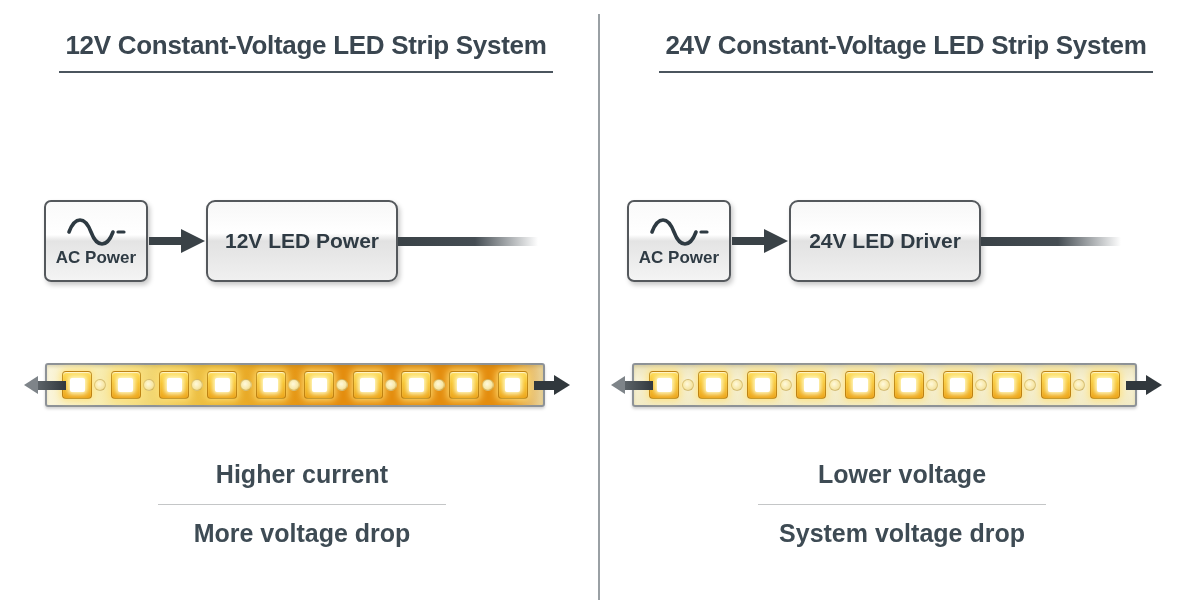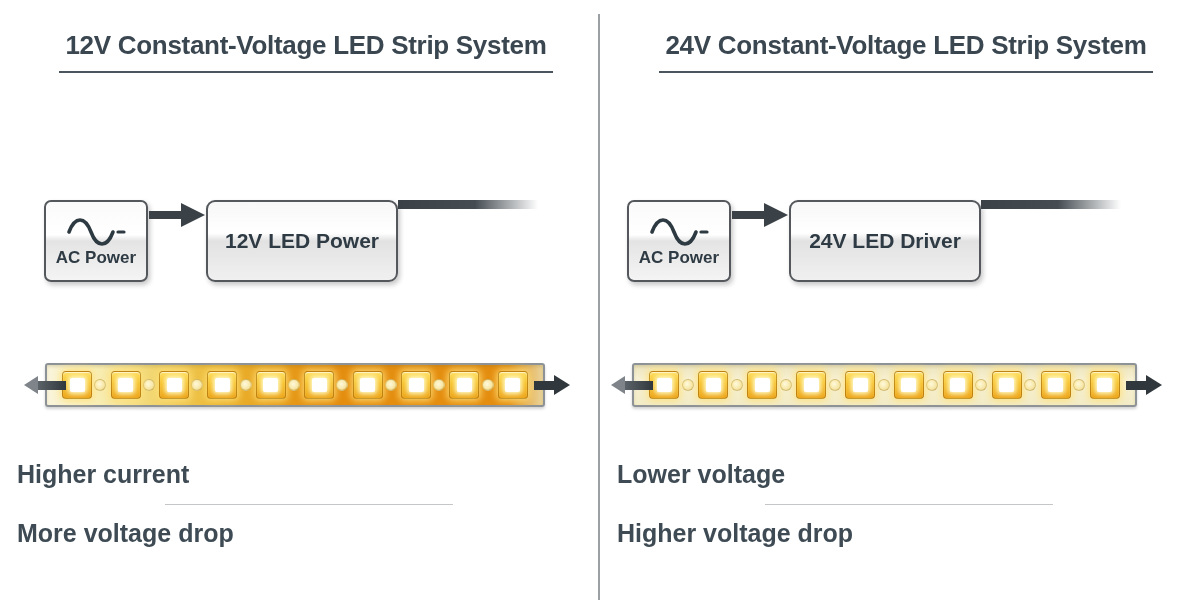--- a/index.html
+++ b/index.html
@@ -12,21 +12,21 @@
   .panel-right{left:600px;border-radius:9px;}
 
   
   .title-wrap{position:absolute;top:30px;left:12px;right:0;text-align:center;}
   .title{display:inline-block;font-size:26px;color:#3a4650;padding:0 6px 10px;
          border-bottom:2px solid #4b555e;letter-spacing:-0.3px;white-space:nowrap;}
   .t-bold{font-weight:700;}
   .t-rest{font-weight:600;}
 
   
-  .flow-row{position:absolute;top:200px;height:82px;display:flex;}
+  .flow-row{position:absolute;top:200px;height:82px;display:flex;align-items:center;}
   .panel-left .flow-row{left:44px;}
   .panel-right .flow-row{left:27px;}
 
   .ac-box{width:100px;height:78px;border:2px solid #54585c;border-radius:7px;
           background:linear-gradient(180deg,#fafafa 0%,#ffffff 42%,#e4e4e4 50%,#f4f4f4 100%);
           box-shadow:2px 3px 5px rgba(0,0,0,.22);
           display:flex;flex-direction:column;align-items:center;justify-content:center;gap:1px;}
   .ac-label{font-size:17px;font-weight:700;color:#2f3b44;line-height:1;}
   .sine-icon{display:block;}
 
@@ -72,21 +72,21 @@
   .in-arrow .head{width:0;height:0;border-top:9px solid transparent;
        border-bottom:9px solid transparent;border-right:14px solid #7e8489;}
   .in-arrow .shaft{width:28px;height:9px;background:linear-gradient(90deg,#5c6368,#31383d);}
   .out-arrow{position:absolute;right:-25px;top:50%;transform:translateY(-50%);
        display:flex;align-items:center;z-index:3;}
   .out-arrow .shaft{width:20px;height:9px;background:#31383d;}
   .out-arrow .head{width:0;height:0;border-top:10px solid transparent;
        border-bottom:10px solid transparent;border-left:16px solid #31383d;}
 
   
-  .captions{position:absolute;top:460px;left:17px;right:0;text-align:left;color:#3e4b54;}
+  .captions{position:absolute;top:460px;left:4px;right:0;text-align:center;color:#3e4b54;}
   .caption{font-size:25px;font-weight:600;}
   .caption-divider{width:288px;height:1px;background:#c4c6c7;margin:15px auto 14px;}
 </style>
 </head>
 <body>
 
 <div class="stage">
 
   <div class="panel panel-left">
     <div class="title-wrap">
@@ -269,17 +269,17 @@
         </div>
       <div class="out-arrow">
         <div class="shaft"></div>
         <div class="head"></div>
       </div>
     </div>
 
     <div class="captions">
       <div class="caption">Lower voltage</div>
       <div class="caption-divider"></div>
-      <div class="caption">Higher voltage drop</div>
+      <div class="caption">System voltage drop</div>
     </div>
   </div>
 
 </div>
 
 </body></html>

